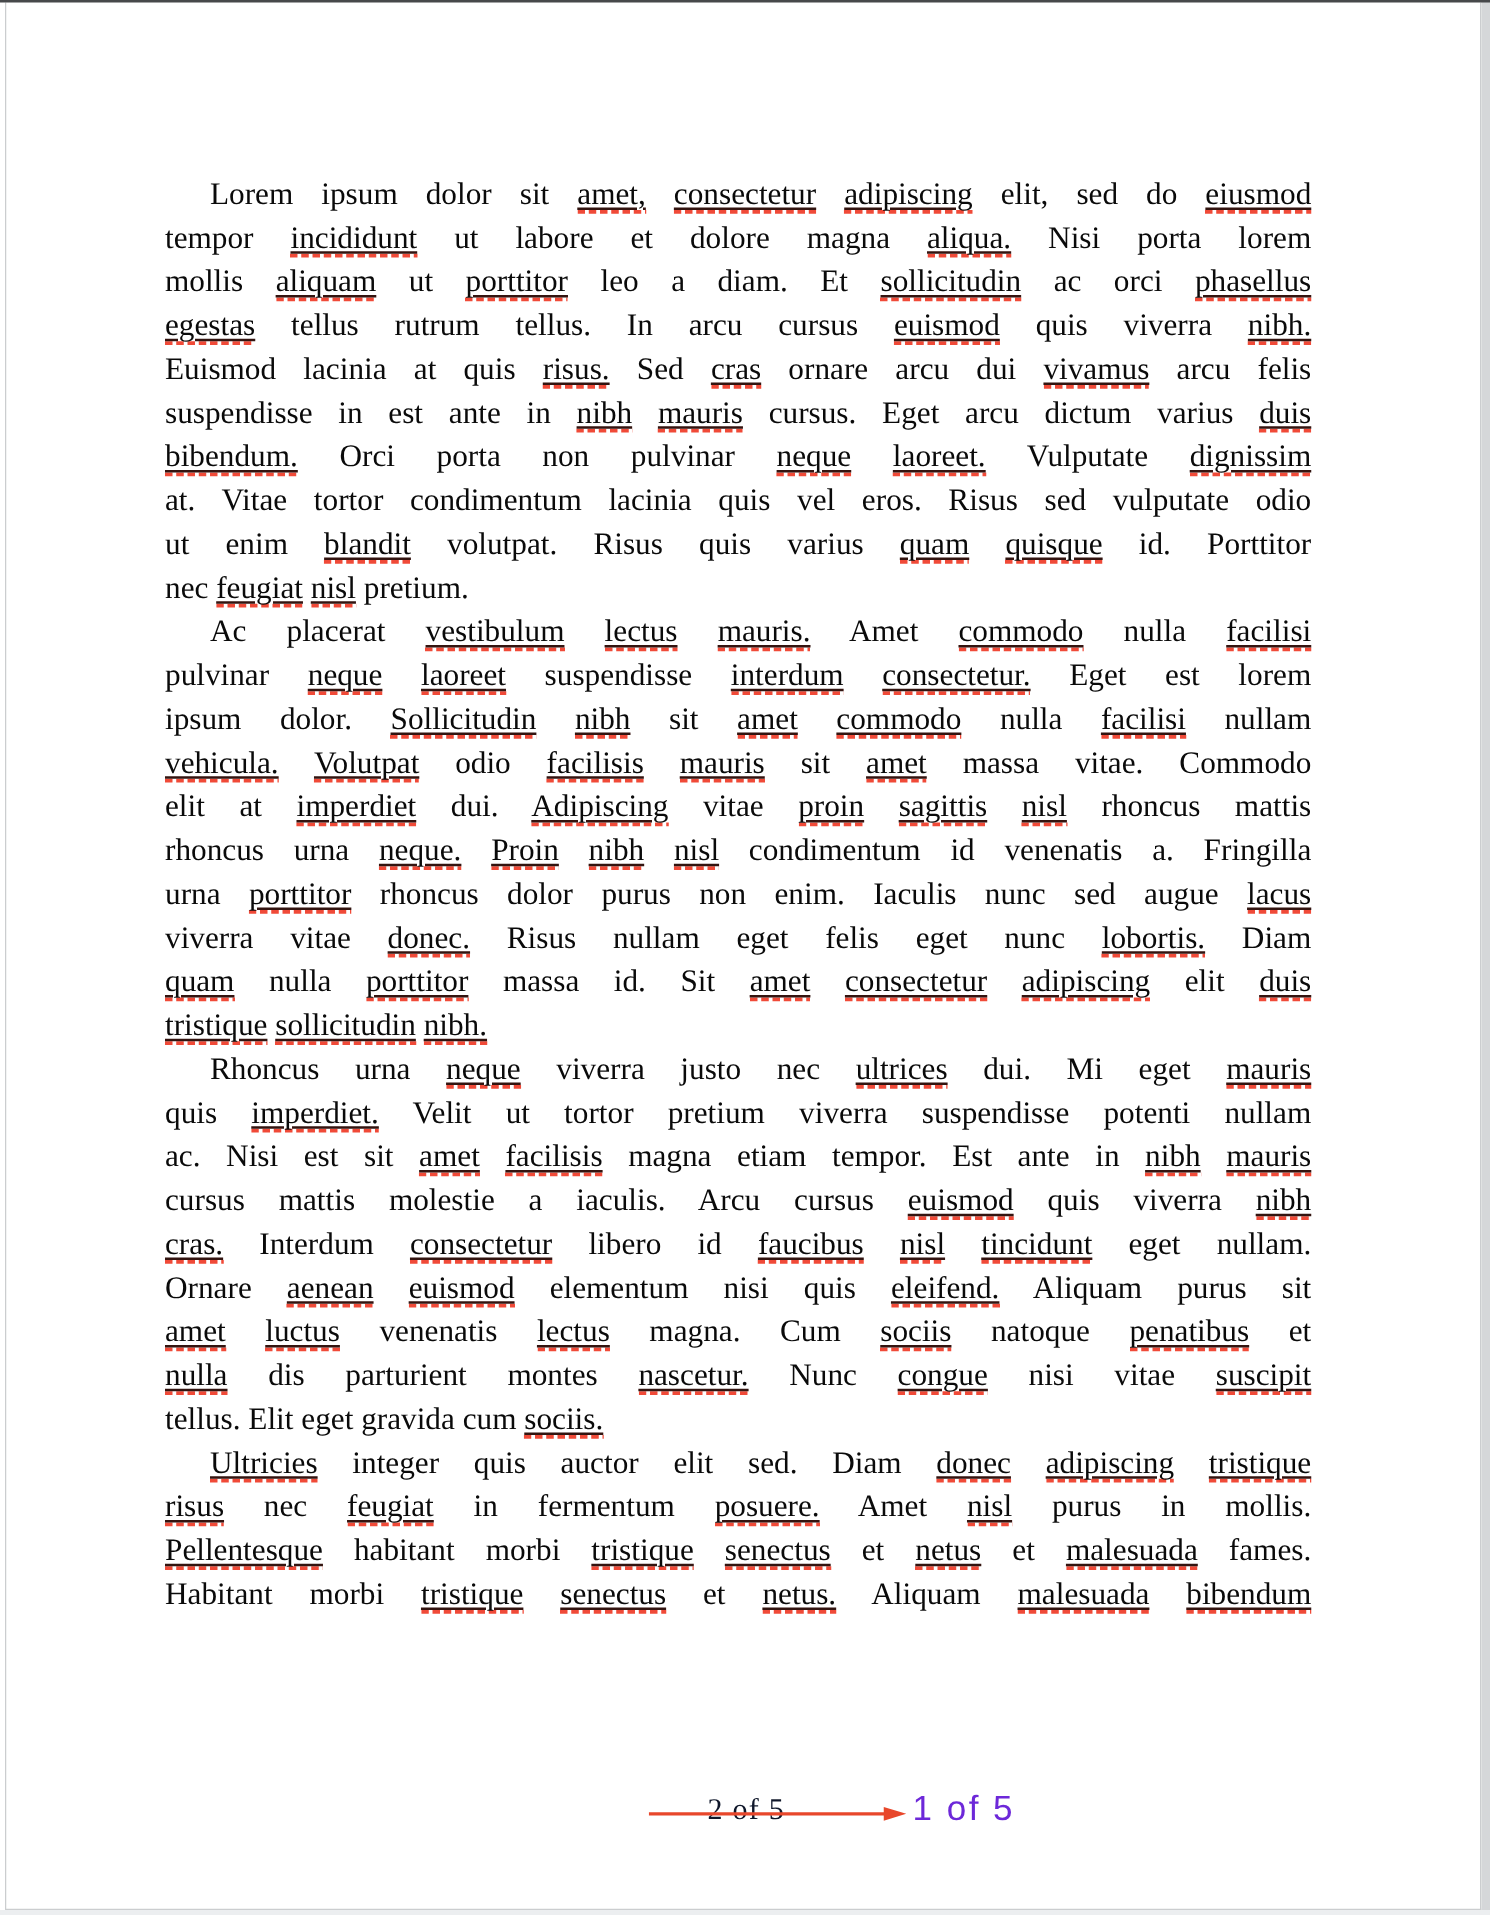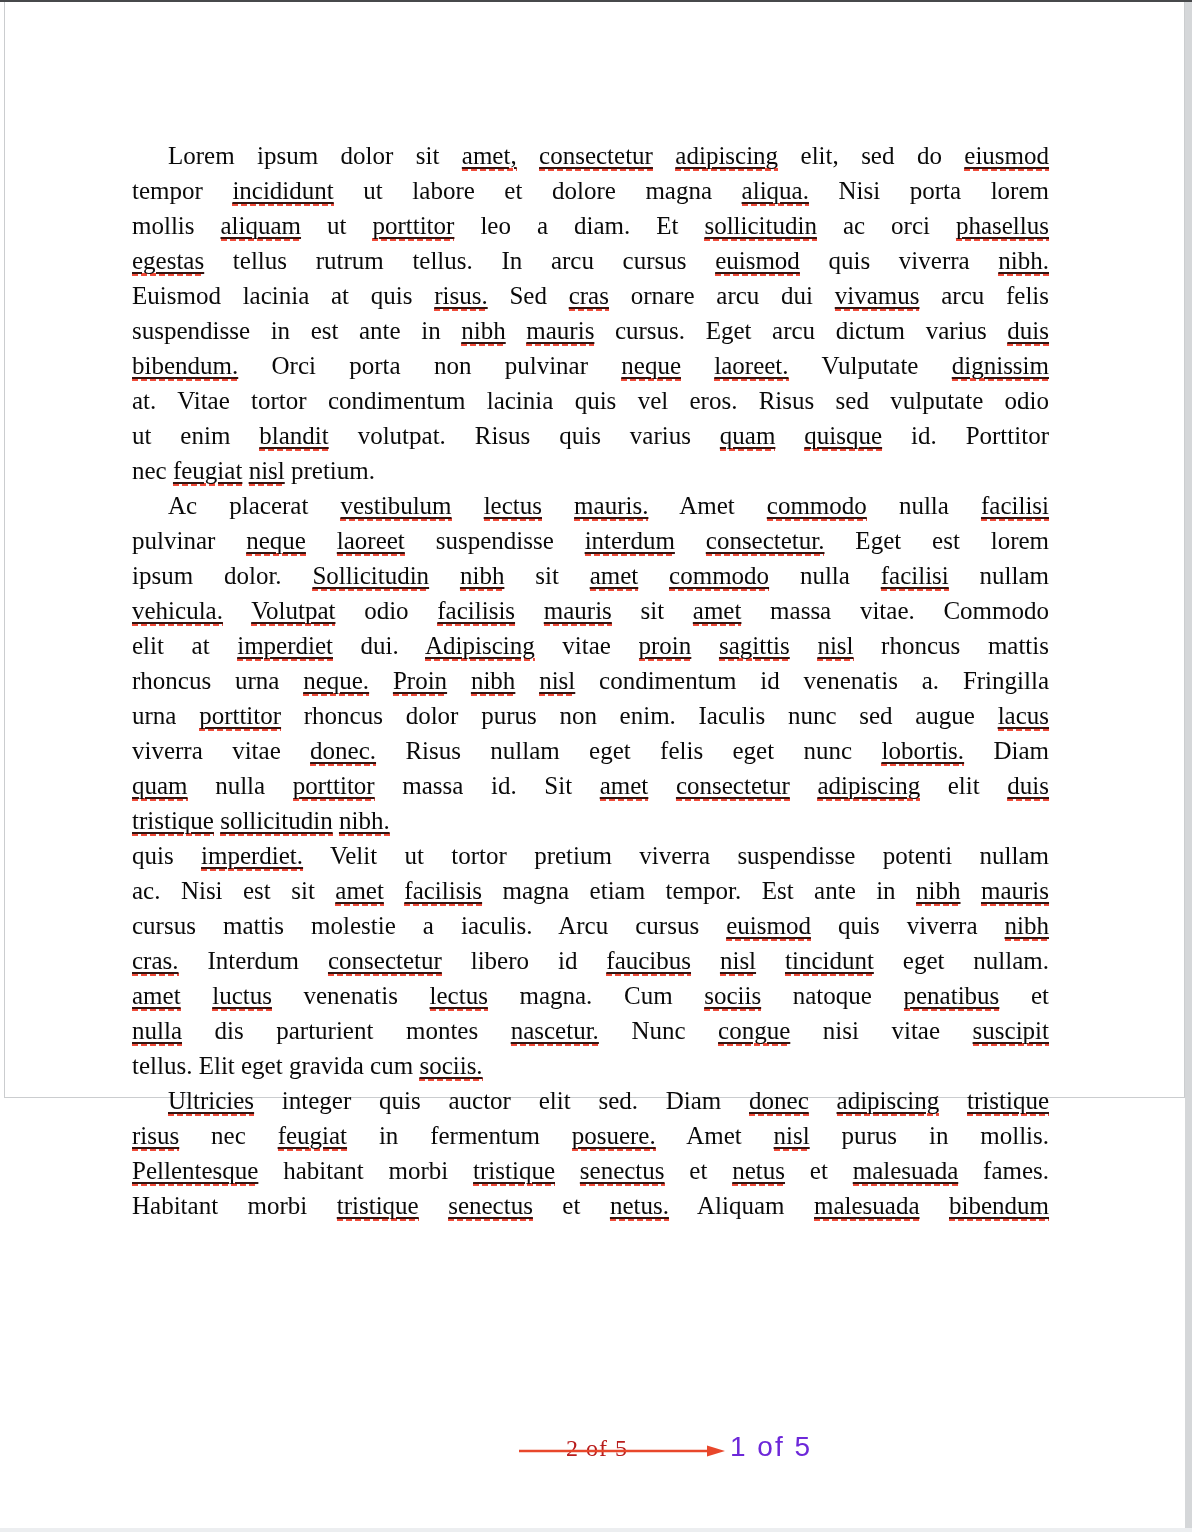--- a/index.html
+++ b/index.html
@@ -27,21 +27,21 @@
   .bottom-strip {
     position: absolute;
     left: 0; bottom: 0;
     width: 1192px; height: 4px;
     background: #eceef0;
     z-index: 4;
   }
   .page {
     position: absolute;
     left: 4px; top: 2px;
-    width: 1181px; height: 1096px;
+    width: 1181px; height: 1526px;
     box-sizing: border-box;
     background: #ffffff;
     border-left: 1px solid #cbcdcf;
     border-right: 1px solid #cbcdcf;
     border-bottom: 1px solid #cbcdcf;
     z-index: 5;
   }
   .text-body {
     position: absolute;
     left: 127px; top: 136px;
@@ -75,21 +75,21 @@
     left: 0; top: 1428px;
     width: 100%; height: 44px;
   }
   .orig {
     position: absolute;
     left: 561px; top: 6px;
     font-family: "Liberation Serif", "DejaVu Serif", serif;
     font-size: 24px;
     line-height: 1;
     letter-spacing: 1px;
-    color: #b91c1c;
+    color: #0f172a;
     z-index: 1;
   }
   .arrow {
     position: absolute;
     left: 514px; top: 13px;
     z-index: 2;
   }
   .arrow line { stroke: #e8472b; stroke-width: 2.6px; }
   .arrow polygon { fill: #e8472b; }
   .corr {
@@ -128,24 +128,26 @@
         <div class="line">ipsum dolor. <span class="sp">Sollicitudin</span> <span class="sp">nibh</span> sit <span class="sp">amet</span> <span class="sp">commodo</span> nulla <span class="sp">facilisi</span> nullam</div>
         <div class="line"><span class="sp">vehicula.</span> <span class="sp">Volutpat</span> odio <span class="sp">facilisis</span> <span class="sp">mauris</span> sit <span class="sp">amet</span> massa vitae. Commodo</div>
         <div class="line">elit at <span class="sp">imperdiet</span> dui. <span class="sp">Adipiscing</span> vitae <span class="sp">proin</span> <span class="sp">sagittis</span> <span class="sp">nisl</span> rhoncus mattis</div>
         <div class="line">rhoncus urna <span class="sp">neque.</span> <span class="sp">Proin</span> <span class="sp">nibh</span> <span class="sp">nisl</span> condimentum id venenatis a. Fringilla</div>
         <div class="line">urna <span class="sp">porttitor</span> rhoncus dolor purus non enim. Iaculis nunc sed augue <span class="sp">lacus</span></div>
         <div class="line">viverra vitae <span class="sp">donec.</span> Risus nullam eget felis eget nunc <span class="sp">lobortis.</span> Diam</div>
         <div class="line"><span class="sp">quam</span> nulla <span class="sp">porttitor</span> massa id. Sit <span class="sp">amet</span> <span class="sp">consectetur</span> <span class="sp">adipiscing</span> elit <span class="sp">duis</span></div>
         <div class="line paraend"><span class="sp">tristique</span> <span class="sp">sollicitudin</span> <span class="sp">nibh.</span></div>
       </div>
       <div class="para">
+        <div class="line first">Rhoncus urna <span class="sp">neque</span> viverra justo nec <span class="sp">ultrices</span> dui. Mi eget <span class="sp">mauris</span></div>
         <div class="line">quis <span class="sp">imperdiet.</span> Velit ut tortor pretium viverra suspendisse potenti nullam</div>
         <div class="line">ac. Nisi est sit <span class="sp">amet</span> <span class="sp">facilisis</span> magna etiam tempor. Est ante in <span class="sp">nibh</span> <span class="sp">mauris</span></div>
         <div class="line">cursus mattis molestie a iaculis. Arcu cursus <span class="sp">euismod</span> quis viverra <span class="sp">nibh</span></div>
         <div class="line"><span class="sp">cras.</span> Interdum <span class="sp">consectetur</span> libero id <span class="sp">faucibus</span> <span class="sp">nisl</span> <span class="sp">tincidunt</span> eget nullam.</div>
+        <div class="line">Ornare <span class="sp">aenean</span> <span class="sp">euismod</span> elementum nisi quis <span class="sp">eleifend.</span> Aliquam purus sit</div>
         <div class="line"><span class="sp">amet</span> <span class="sp">luctus</span> venenatis <span class="sp">lectus</span> magna. Cum <span class="sp">sociis</span> natoque <span class="sp">penatibus</span> et</div>
         <div class="line"><span class="sp">nulla</span> dis parturient montes <span class="sp">nascetur.</span> Nunc <span class="sp">congue</span> nisi vitae <span class="sp">suscipit</span></div>
         <div class="line paraend">tellus. Elit eget gravida cum <span class="sp">sociis.</span></div>
       </div>
       <div class="para">
         <div class="line first"><span class="sp">Ultricies</span> integer quis auctor elit sed. Diam <span class="sp">donec</span> <span class="sp">adipiscing</span> <span class="sp">tristique</span></div>
         <div class="line"><span class="sp">risus</span> nec <span class="sp">feugiat</span> in fermentum <span class="sp">posuere.</span> Amet <span class="sp">nisl</span> purus in mollis.</div>
         <div class="line"><span class="sp">Pellentesque</span> habitant morbi <span class="sp">tristique</span> <span class="sp">senectus</span> et <span class="sp">netus</span> et <span class="sp">malesuada</span> fames.</div>
         <div class="line">Habitant morbi <span class="sp">tristique</span> <span class="sp">senectus</span> et <span class="sp">netus.</span> Aliquam <span class="sp">malesuada</span> <span class="sp">bibendum</span></div>
       </div>

